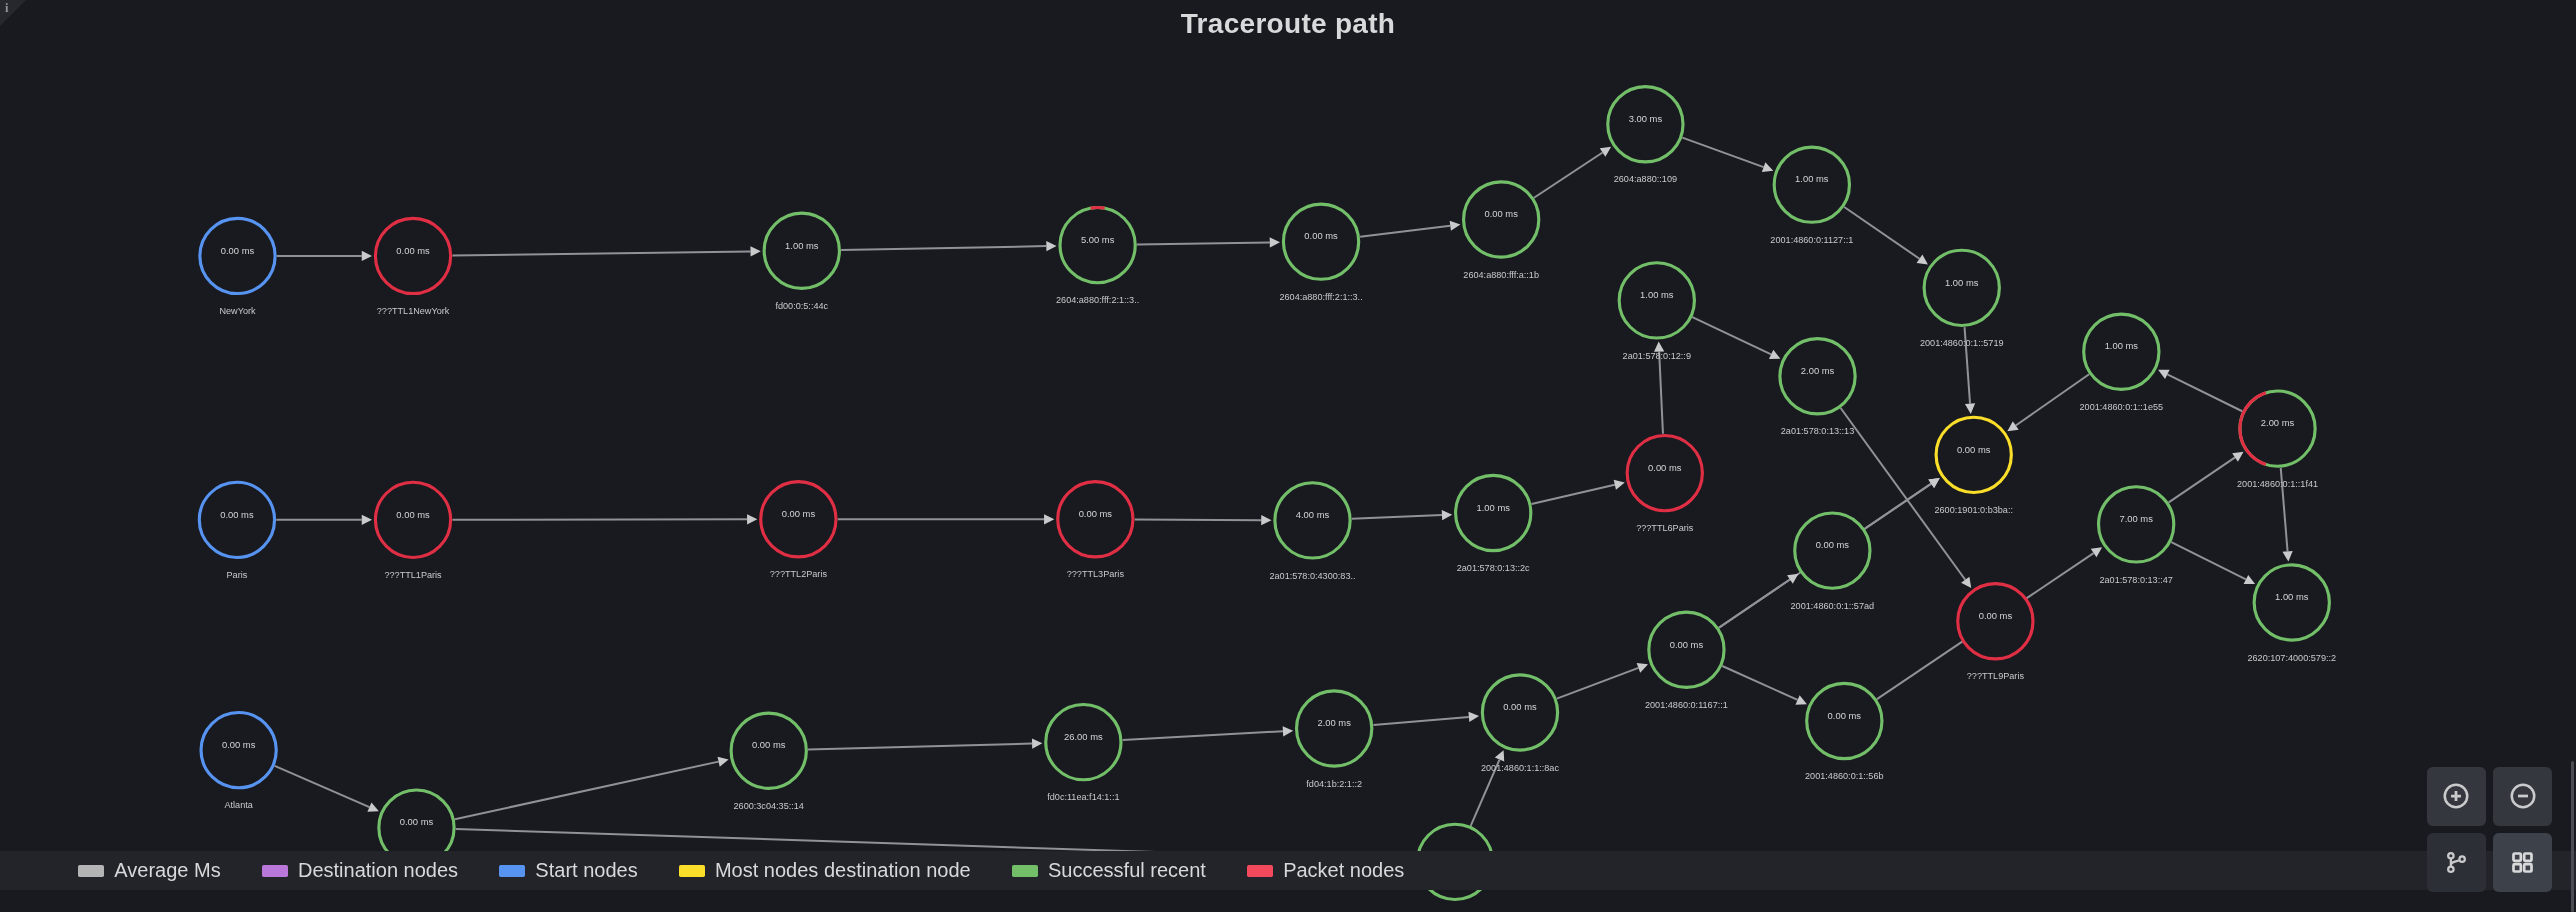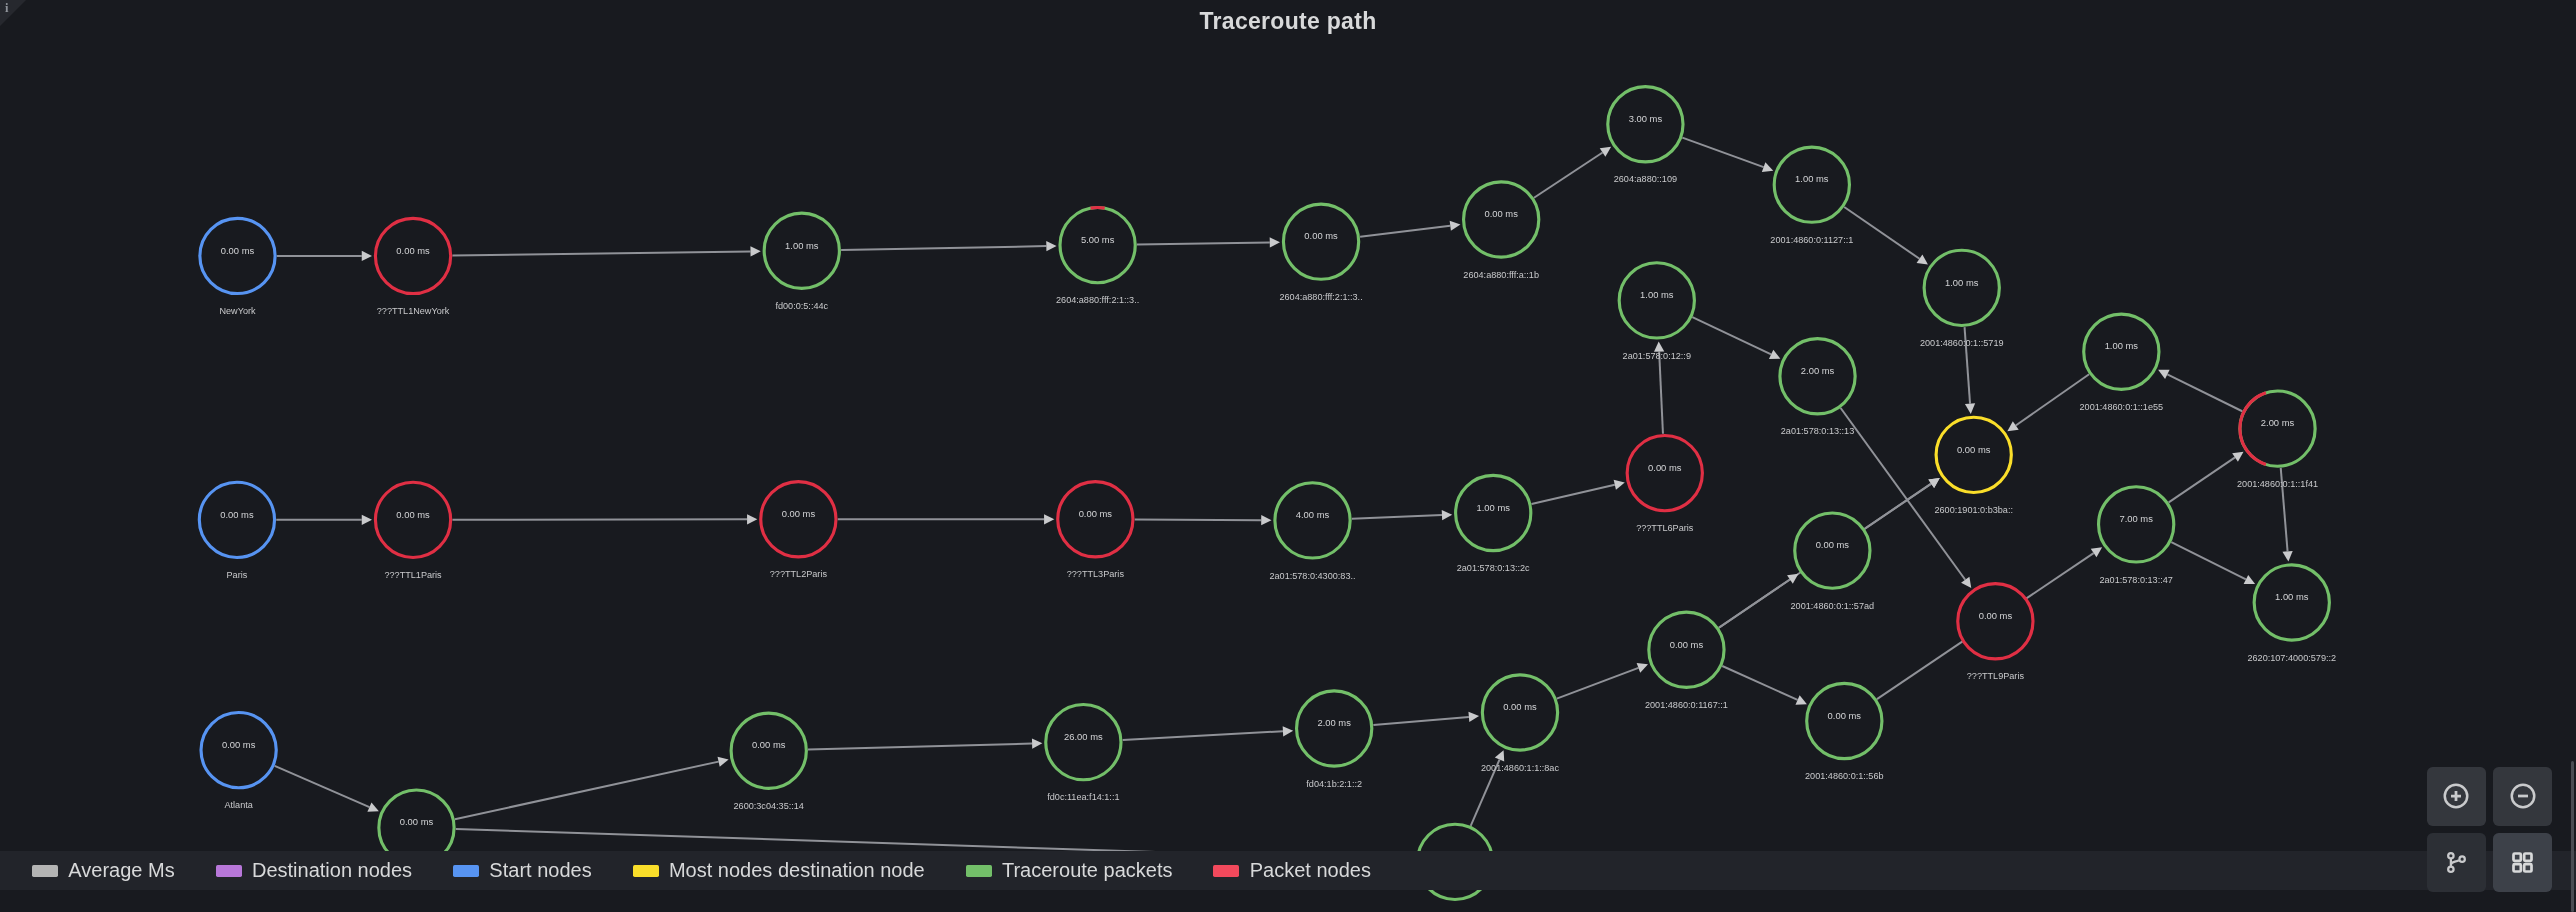--- a/index.html
+++ b/index.html
@@ -1,26 +1,26 @@
 <!DOCTYPE html>
 <html style="font-size:9px"><head>
 <meta charset="utf-8">
 <style>
   html,body{margin:0;padding:0;background:#131418;}
   #panel{position:relative;width:2576px;height:912px;background:#181a1f;overflow:hidden;
          font-family:"Liberation Sans",sans-serif;}
   #title{position:absolute;top:8px;left:0;width:100%;text-align:center;
-         font-size:23px;font-weight:bold;color:#d8d9da;letter-spacing:0.3px;}
+         font-size:28px;font-weight:bold;color:#d8d9da;letter-spacing:0.3px;}
   #graph{position:absolute;left:0;top:0;}
   #corner{position:absolute;left:0;top:0;width:0;height:0;
           border-right:26px solid transparent;border-top:26px solid #26282e;z-index:4;}
   #corner-i{position:absolute;left:5.1px;top:1.1px;color:#8f939a;font-size:12.5px;font-weight:bold;
             font-family:"Liberation Serif",serif;z-index:5;}
   #legendbar{position:absolute;left:0;bottom:21.7px;width:100%;height:39px;background:#22242a;
-             display:flex;align-items:center;padding-left:32px;box-sizing:border-box;gap:41px;z-index:3;}
+             display:flex;align-items:center;padding-left:78px;box-sizing:border-box;gap:41px;z-index:3;}
   .legitem{display:flex;align-items:center;gap:10.3px;white-space:nowrap;}
   .swatch{width:26px;height:11.4px;border-radius:1.7px;display:inline-block;}
   .leglabel{color:#d8d9da;font-size:20px;font-weight:500;}
   #controls{position:absolute;right:24px;bottom:20px;display:grid;
             grid-template-columns:59px 59px;grid-template-rows:59px 59px;gap:7.4px;z-index:3;}
   .ctl{border:none;border-radius:5.7px;display:flex;align-items:center;justify-content:center;
        cursor:pointer;padding:0;}
   .ctl svg{display:block;}
   #scrollbar{position:absolute;right:1.7px;bottom:0;width:3.4px;height:151px;background:#4a4d53;
              border-radius:1.7px;z-index:4;}
@@ -290,21 +290,21 @@
       <div class="legitem">
         <span class="swatch" style="background: rgb(87, 148, 242);"></span>
         <span class="leglabel">Start nodes</span>
       </div>
       <div class="legitem">
         <span class="swatch" style="background: rgb(250, 222, 42);"></span>
         <span class="leglabel">Most nodes destination node</span>
       </div>
       <div class="legitem">
         <span class="swatch" style="background: rgb(115, 191, 105);"></span>
-        <span class="leglabel">Traceroute packets</span>
+        <span class="leglabel">Successful recent</span>
       </div>
       <div class="legitem">
         <span class="swatch" style="background: rgb(242, 73, 92);"></span>
         <span class="leglabel">Packet nodes</span>
       </div>
     </div>
 
   <div id="controls">
       <button class="ctl" style="background: rgb(52, 55, 61);">
         <span>

